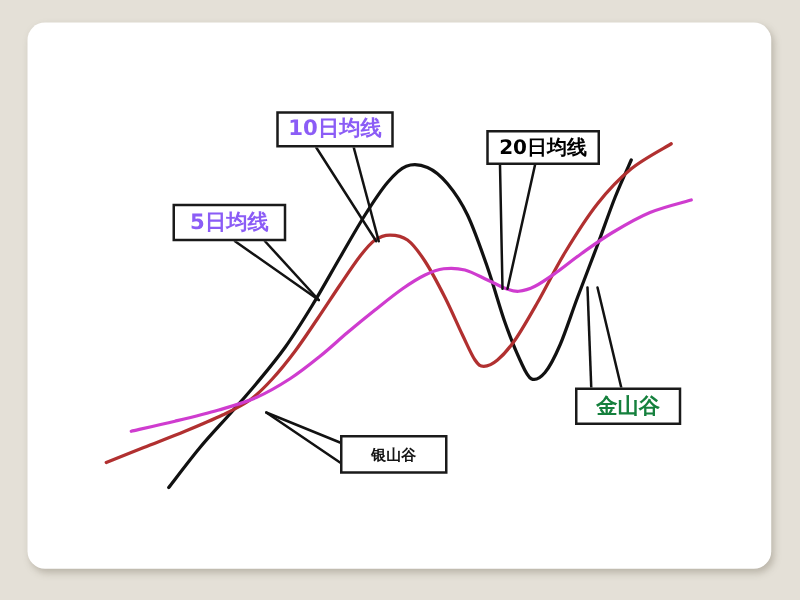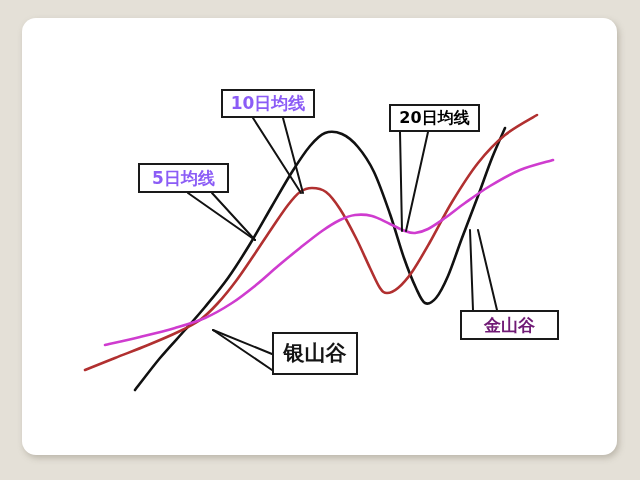--- a/index.html
+++ b/index.html
@@ -59,26 +59,26 @@
   }
   #lbl-ma10 {
     left: 205px; top: 89px; width: 94px; height: 29px;
     font-size: 17px; color: #8b5cf6; margin-left: 16px;
   }
   #lbl-ma20 {
     left: 389px; top: 104px; width: 91px; height: 28px;
     font-size: 16px; color: #000000;
   }
   #lbl-silver {
-    left: 272px; top: 332px; width: 86px; height: 43px;
-    font-size: 21px; color: #151515;
+    left: 272px; top: 348px; width: 86px; height: 31px;
+    font-size: 12px; color: #151515;
   }
   #lbl-golden {
-    left: 460px; top: 310px; width: 99px; height: 30px;
-    font-size: 17px; color: #701a75; justify-content: center;
+    left: 460px; top: 310px; width: 85px; height: 30px;
+    font-size: 17px; color: #15803d; justify-content: center;
   }
 </style>
 </head>
 <body>
 
 <div id="stage">
 
   <div id="card"></div>
 
   <svg id="figure" viewBox="0 0 640 480" xmlns="http://www.w3.org/2000/svg">

